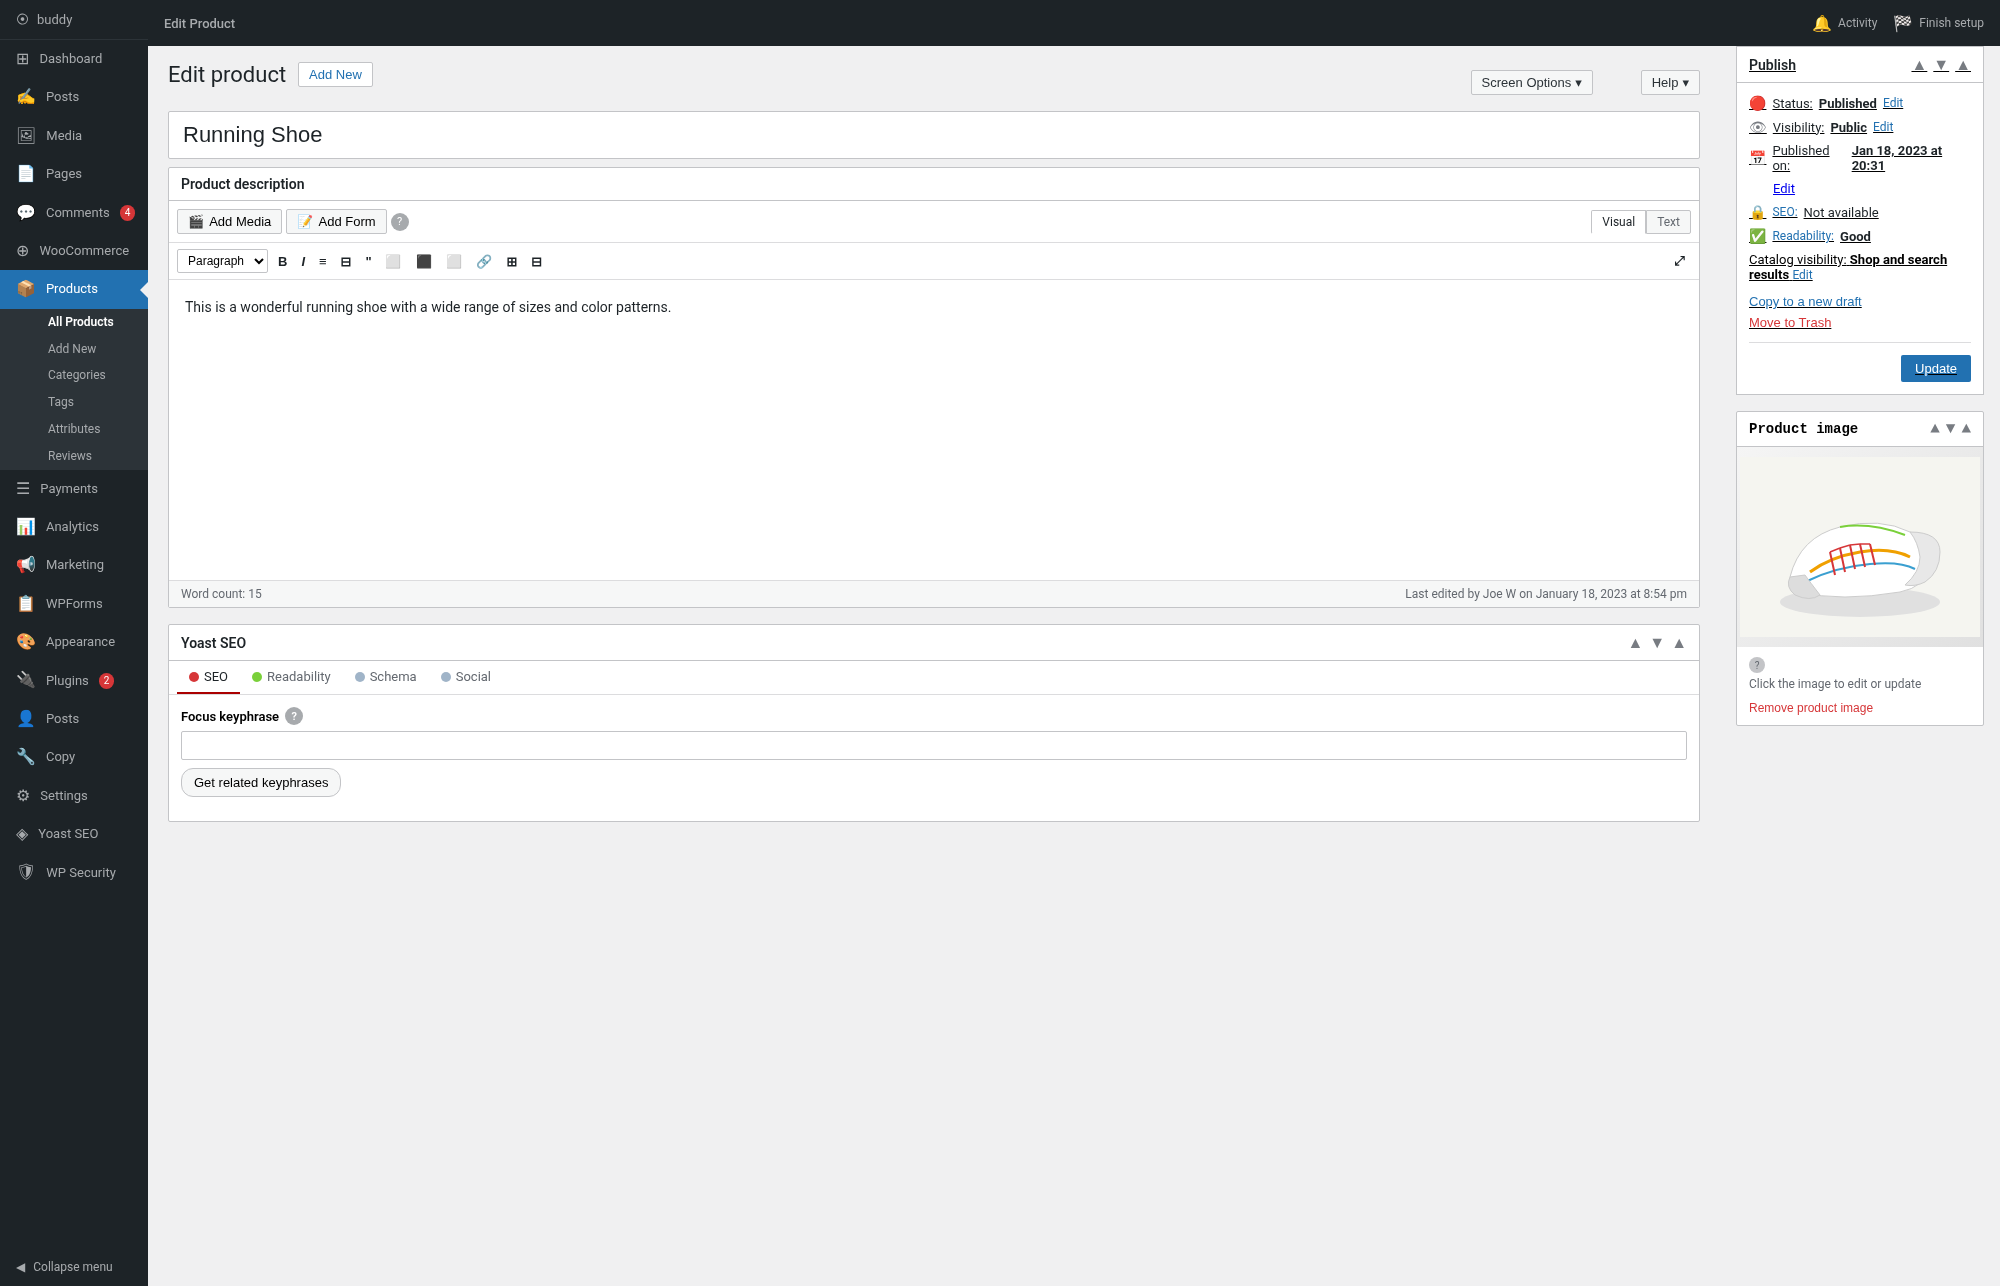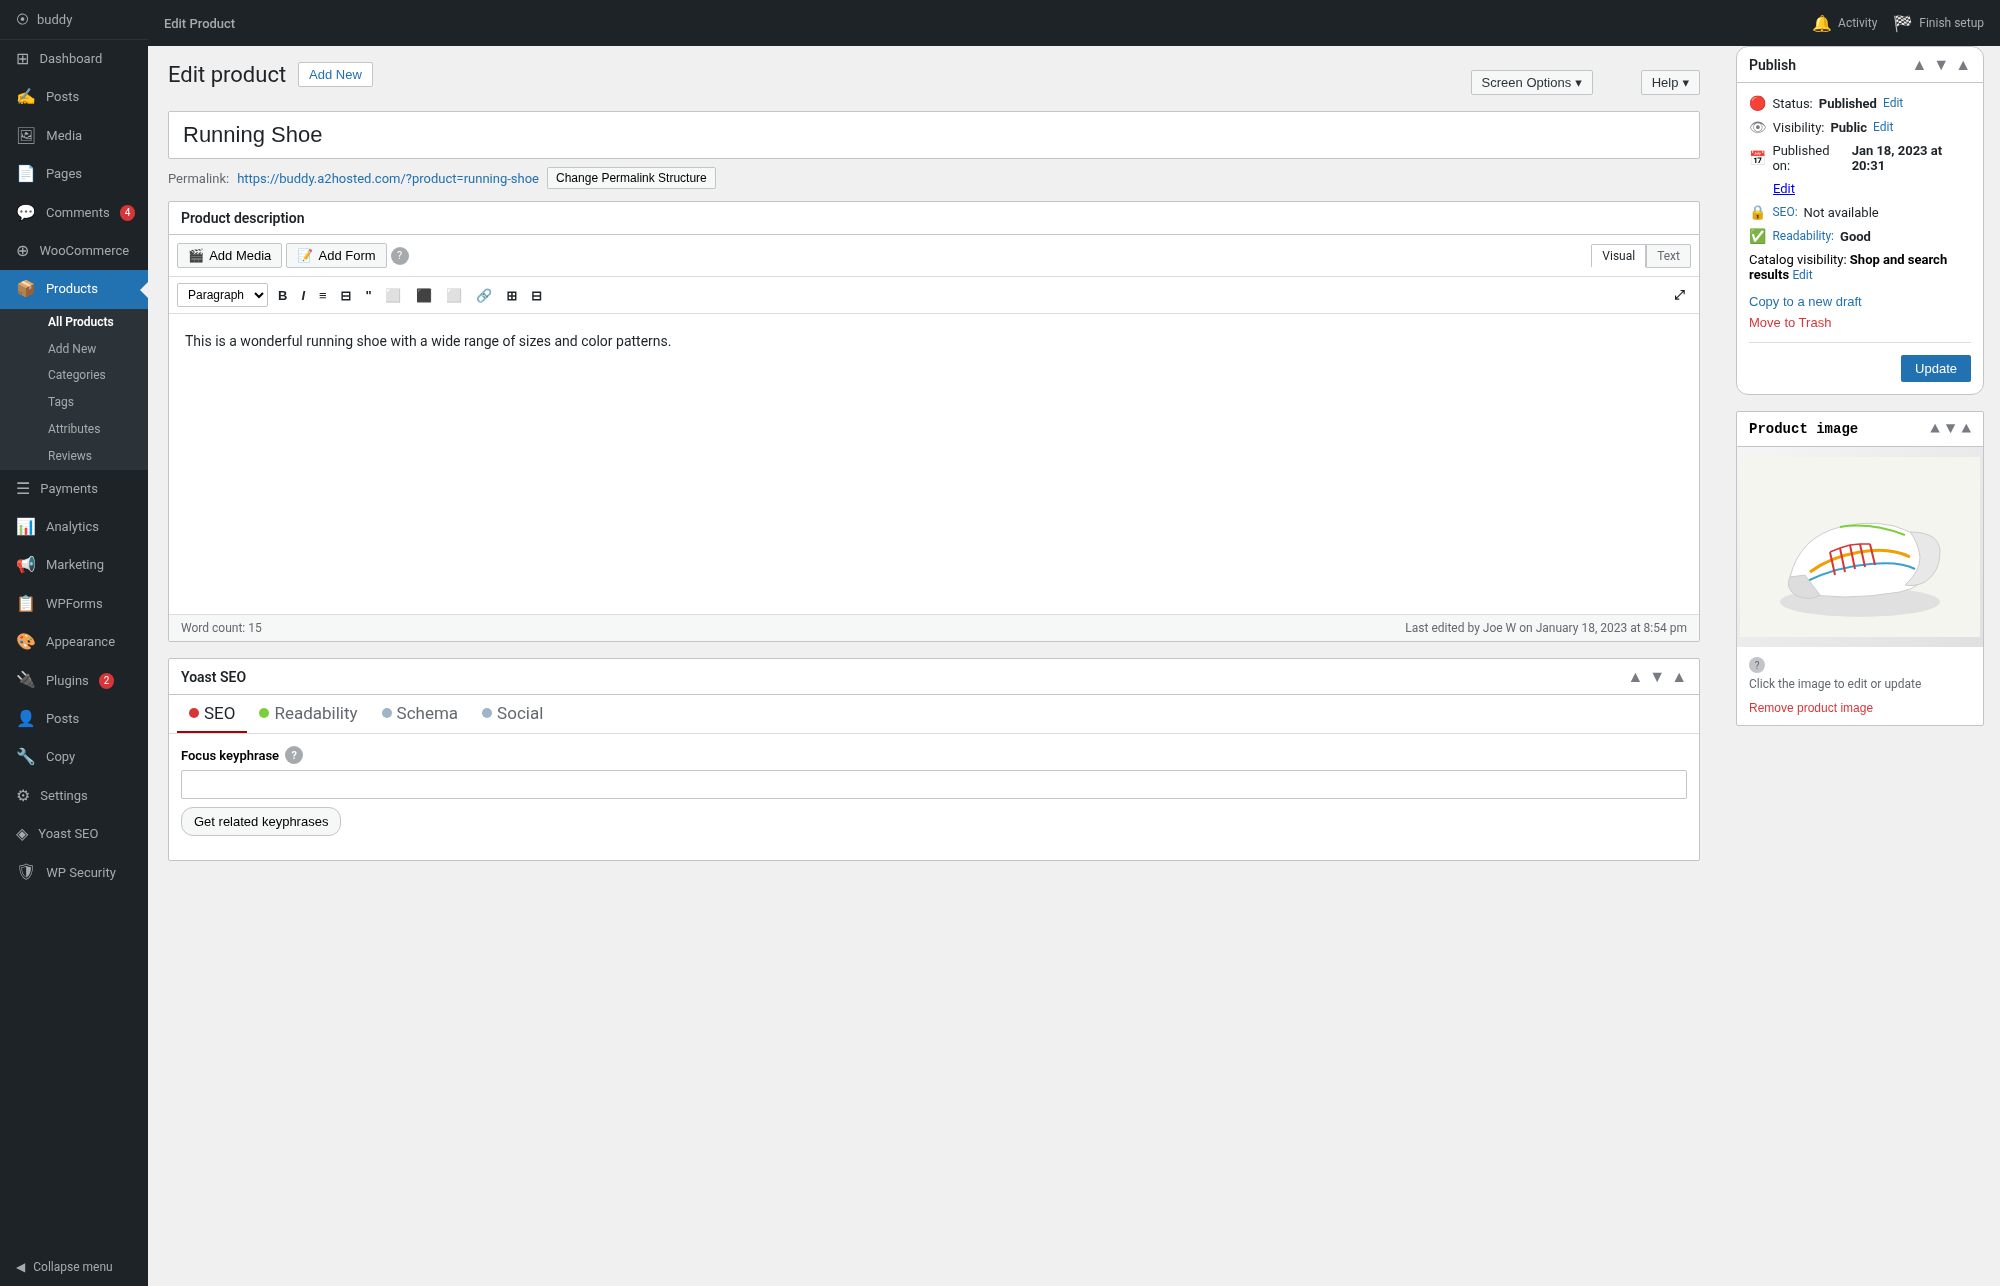--- a/index.html
+++ b/index.html
@@ -303,21 +303,21 @@
       gap: 0;
       border-bottom: 1px solid #dcdcde;
       padding: 0 8px;
     }
     .yoast-tab {
       display: flex;
       align-items: center;
       gap: 5px;
       padding: 8px 12px;
       cursor: pointer;
-      font-size: 17px;
+      font-size: 13px;
       border-bottom: 2px solid transparent;
       color: #646970;
     }
     .yoast-tab.active { border-bottom-color: #a00; color: #1d2327; }
     .yoast-tab .dot {
       width: 10px; height: 10px;
       border-radius: 50%;
       flex-shrink: 0;
     }
     .yoast-inner { padding: 12px; }
@@ -354,21 +354,22 @@
       background: #f0f0f1;
       overflow-y: auto;
       padding: 0 0 16px 0;
     }
 
     
     .publish-box {
       background: #fff;
       border: 1px solid #c3c4c7;
       margin: 0 16px 16px;
-      border-radius: 12px;
+      border-radius: 0;
+      text-decoration: underline;
     }
     .publish-box-header {
       display: flex;
       align-items: center;
       justify-content: space-between;
       padding: 8px 12px;
       border-bottom: 1px solid #c3c4c7;
       font-size: 14px;
       font-weight: 600;
       color: #1d2327;
@@ -655,25 +656,20 @@
             <span>Help</span>
             <span>▾</span>
           </button>
         </div>
       </div>
 
       
       <input type="text" class="meta-box-title-input" value="Running Shoe" style="">
 
       
-      <div class="permalink-row">
-        <span>Permalink:</span>
-        <a href="#">https://buddy.a2hosted.com/?product=running-shoe</a>
-        <button class="btn-change-permalink">Change Permalink Structure</button>
-      </div>
 
       
       <div class="meta-box">
         <div class="meta-box-header">
           <span>Product description</span>
         </div>
 
         <div class="add-media-row">
           <div style="display:flex;align-items:center;gap:4px;flex:1;">
             <button class="btn-add-media">

